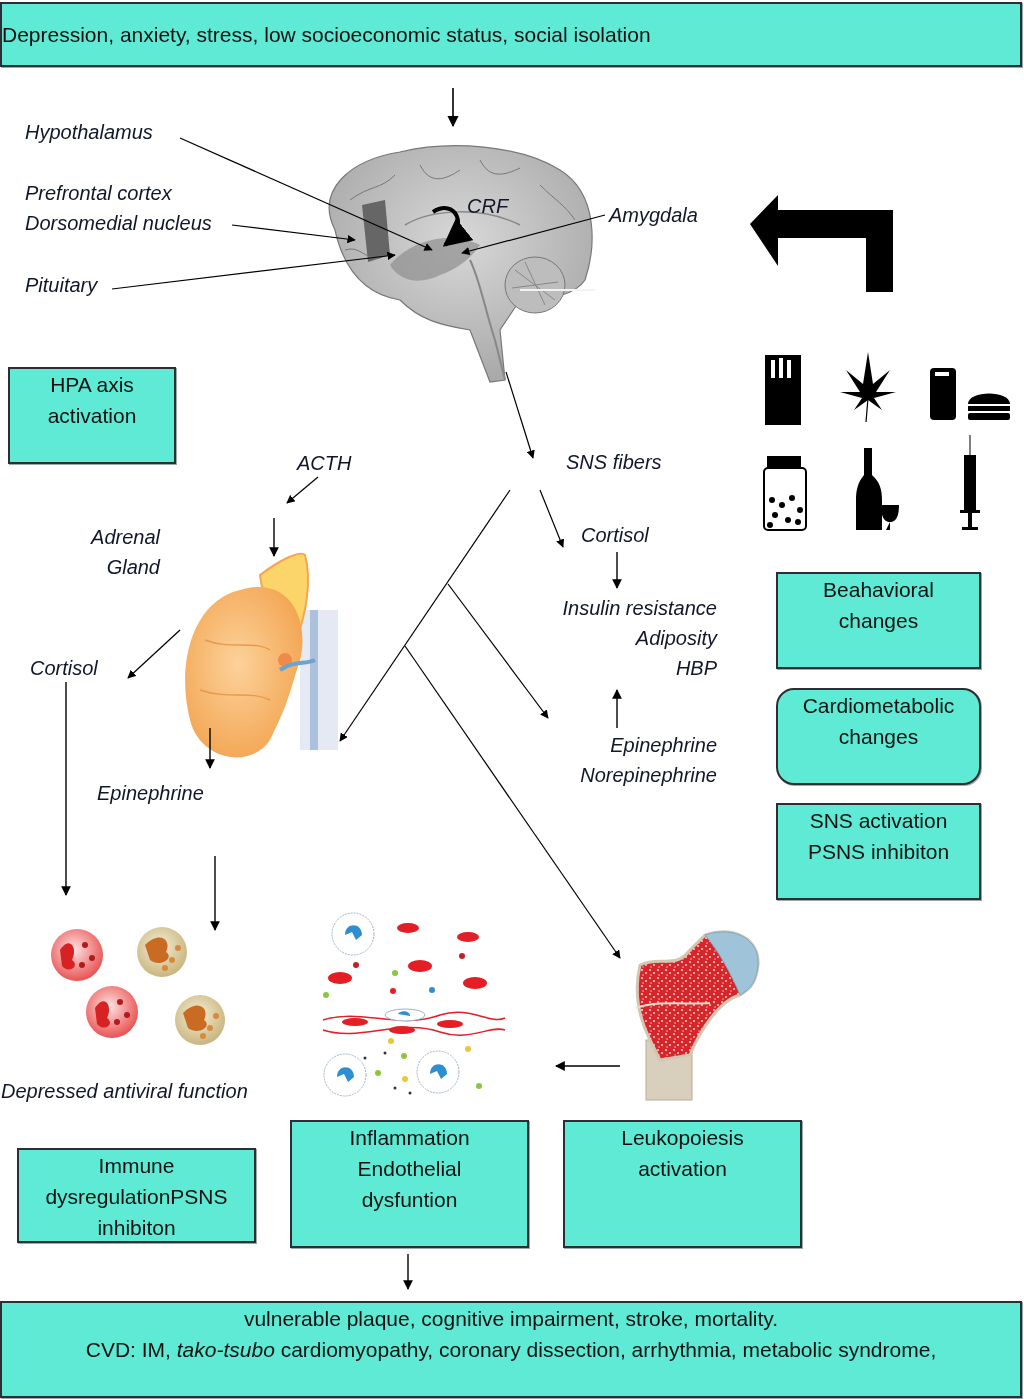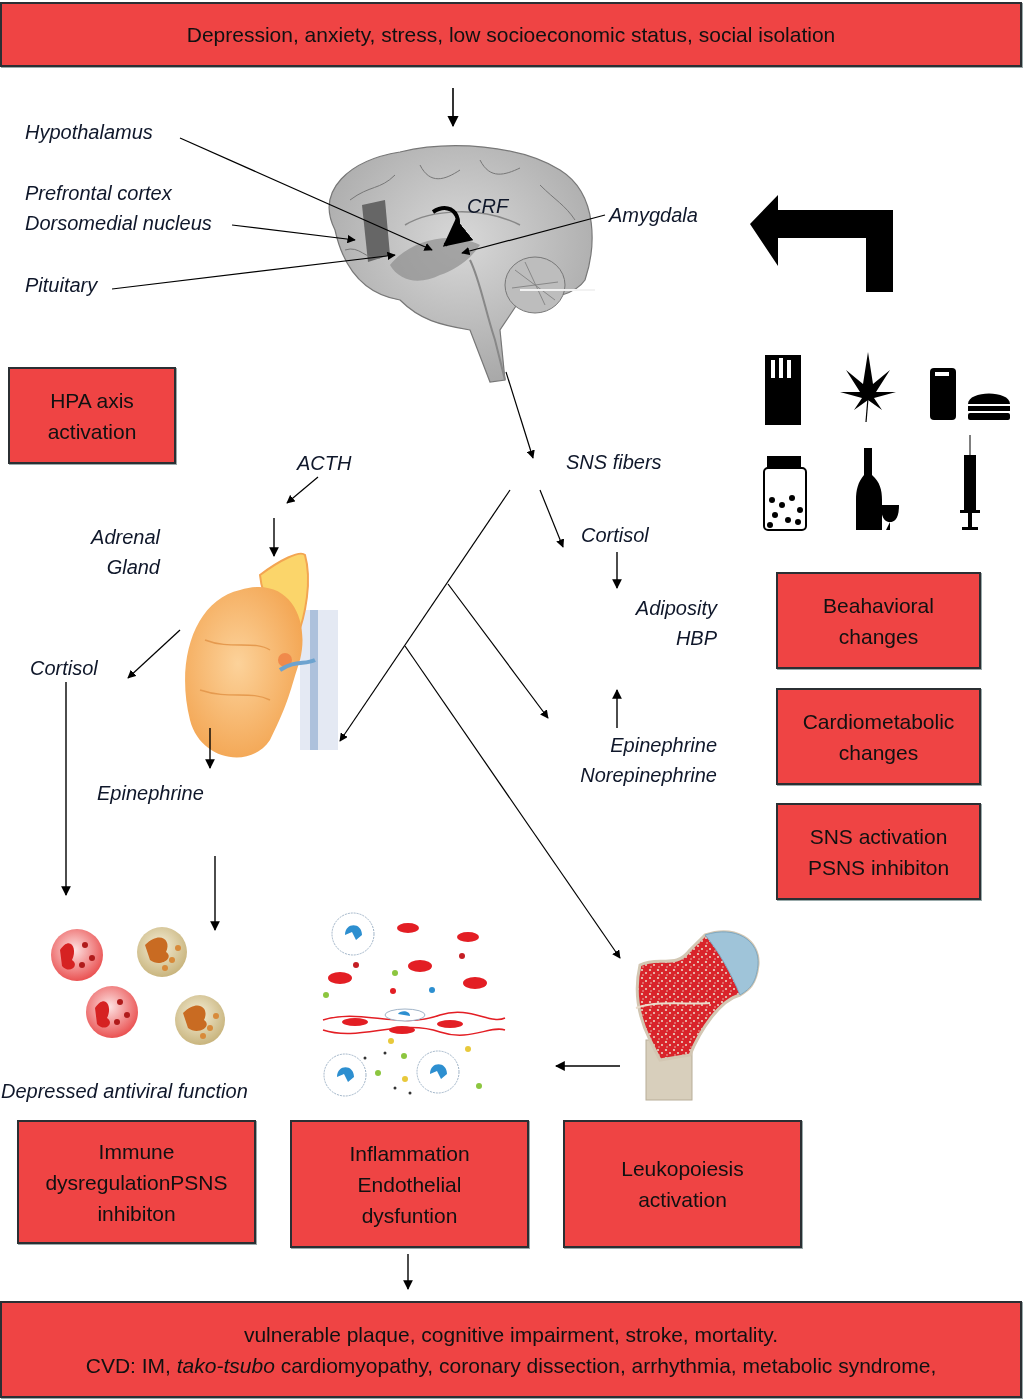--- a/index.html
+++ b/index.html
@@ -1,19 +1,19 @@
 <!DOCTYPE html>
 <html><head>
 <meta charset="utf-8">
 <style>
   html, body { margin: 0; padding: 0; background: #ffffff; }
   body { width: 1024px; height: 1399px; position: relative; overflow: hidden;
          font-family: "Liberation Sans", sans-serif; color: #111; }
-  .box { position: absolute; background: #ef4444; border: 2px solid #2b2f33;
-         box-sizing: border-box; display: flex; align-items: center; justify-content: center;
+  .box { position: absolute; background: #5eead4; border: 2px solid #2b2f33;
+         box-sizing: border-box; display: flex; align-items: center; justify-content: flex-start;
          text-align: center; font-size: 21px; line-height: 31px; color: #111;
          box-shadow: 1px 1px 0 #9aa; }
   .box span { display: block; }
   .lbl { position: absolute; font-size: 20px; line-height: 30px; color: #0f172a; white-space: nowrap; font-style: italic; }
   .center { text-align: right; }
   svg.overlay { position: absolute; left: 0; top: 0; }
   .it { font-style: italic; }
 </style>
 </head>
 <body>
@@ -251,42 +251,43 @@
   <div>Adrenal</div>
   <div>Gland</div>
 </div>
 <div class="lbl" style="left:30px;top:653px;">Cortisol</div>
 <div class="lbl" style="left:97px;top:778px;">Epinephrine</div>
 <div class="lbl" style="left:1px;top:1076px;">Depressed antiviral function</div>
 
 <div class="lbl" style="left:566px;top:447px;">SNS fibers</div>
 <div class="lbl" style="left:581px;top:520px;">Cortisol</div>
 <div class="lbl center" style="left:517px;top:593px;width:200px;">
+  <div>Insulin resistance</div>
   <div>Adiposity</div>
   <div>HBP</div>
 </div>
 <div class="lbl center" style="left:517px;top:730px;width:200px;">
   <div>Epinephrine</div>
   <div>Norepinephrine</div>
 </div>
 
 <div class="box" style="left:776px;top:572px;width:205px;height:97px;flex-direction:column;">
   <span>Beahavioral</span>
   <span>changes</span>
 </div>
-<div class="box" style="left:776px;top:688px;width:205px;height:97px;flex-direction:column;">
+<div class="box" style="left:776px;top:688px;width:205px;height:97px;flex-direction:column;border-radius:18px;">
   <span>Cardiometabolic</span>
   <span>changes</span>
 </div>
 <div class="box" style="left:776px;top:803px;width:205px;height:97px;flex-direction:column;">
   <span>SNS activation</span>
   <span>PSNS inhibiton</span>
 </div>
 
-<div class="box" style="left:17px;top:1120px;width:239px;height:124px;flex-direction:column;">
+<div class="box" style="left:17px;top:1148px;width:239px;height:95px;flex-direction:column;">
   <span>Immune</span>
   <span>dysregulationPSNS</span>
   <span>inhibiton</span>
 </div>
 <div class="box" style="left:290px;top:1120px;width:239px;height:128px;flex-direction:column;">
   <span>Inflammation</span>
   <span>Endothelial</span>
   <span>dysfuntion</span>
 </div>
 <div class="box" style="left:563px;top:1120px;width:239px;height:128px;flex-direction:column;">

